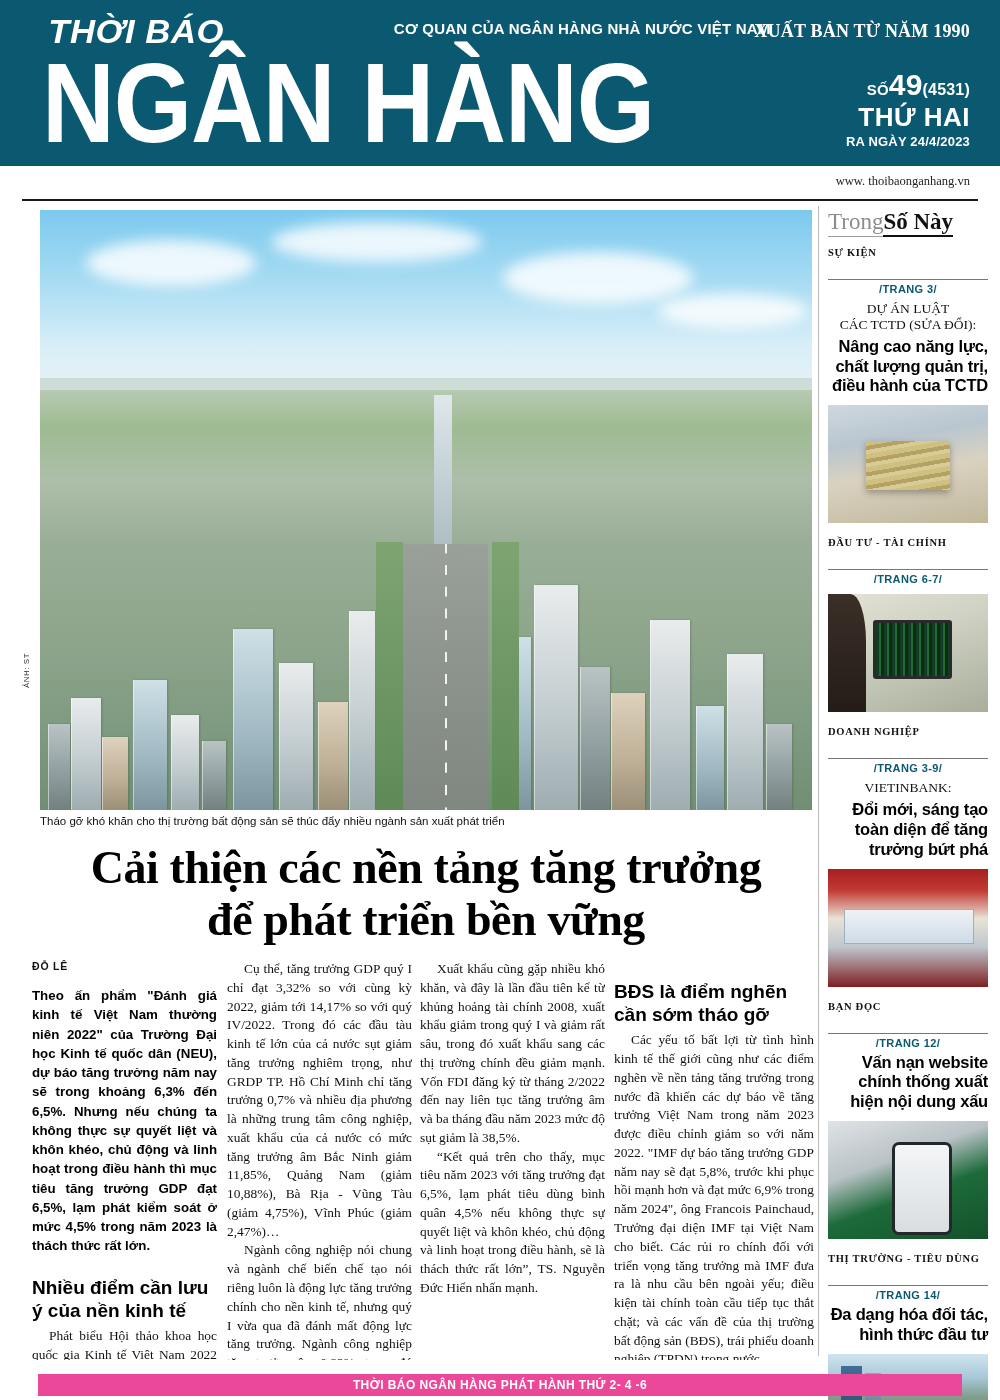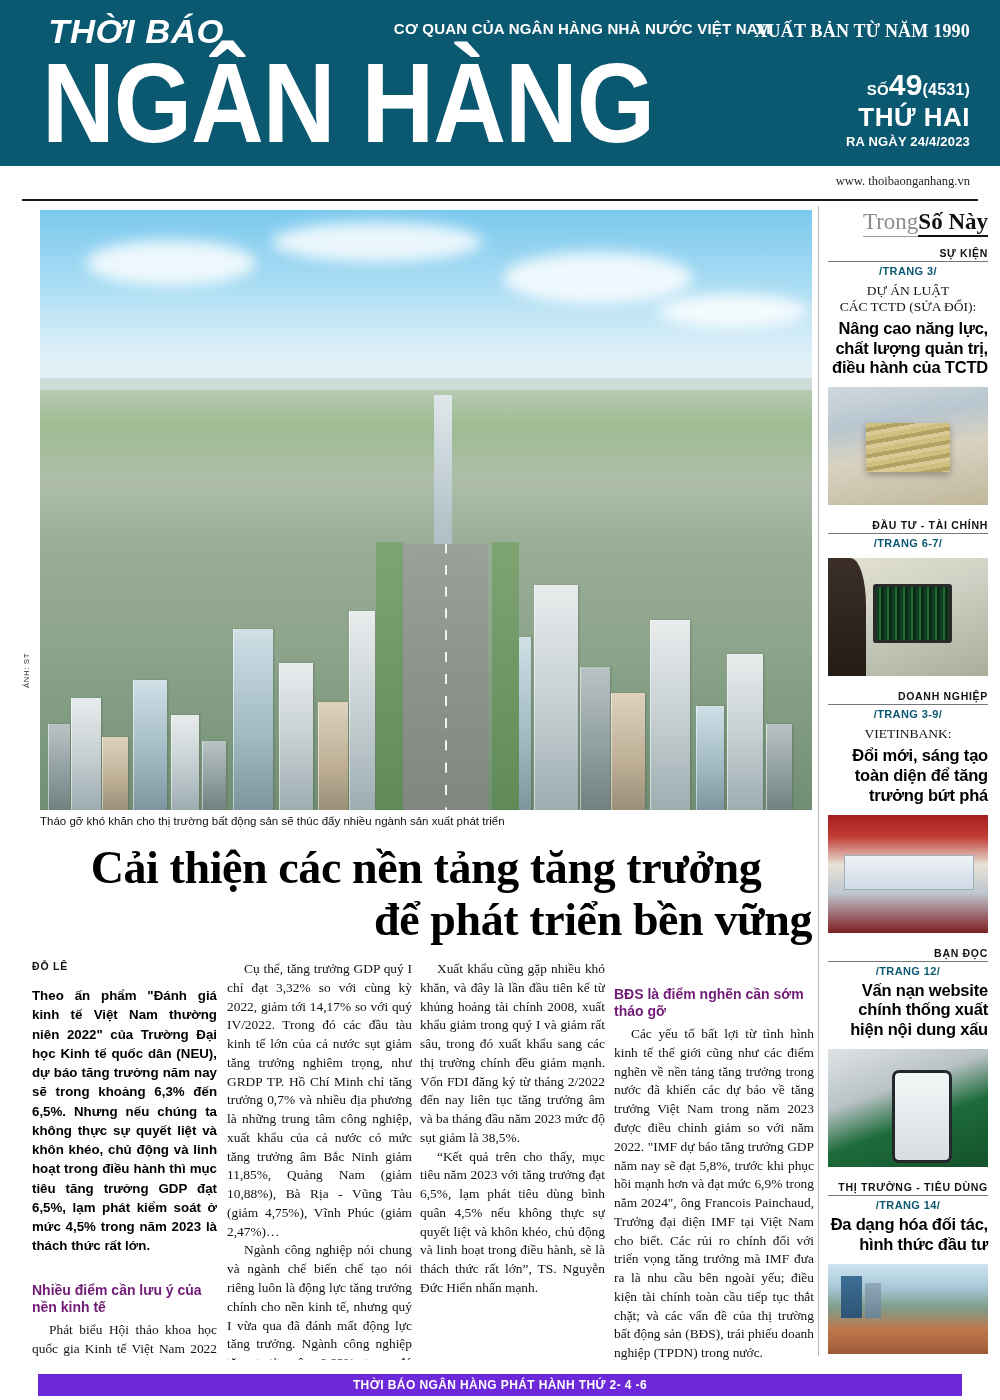--- a/index.html
+++ b/index.html
@@ -134,21 +134,21 @@
     font-size:11.5px; color:#111; line-height:1.3;
   }
 
   .headline {
     position:absolute; left:18px; top:632px; width:772px;
     text-align:center;
     font-family:"Liberation Serif", serif;
     font-weight:bold; font-size:46px; line-height:1.13;
     color:#000; letter-spacing:-0.4px;
   }
-  .headline .l2 { display:block;text-align:right; }
+  .headline .l2 { display:block; }
 
   
   .body-cols {
     position:absolute; left:22px; top:960px; width:790px; height:400px;
   }
   .bcol { position:absolute; top:0; width:185px; height:400px; overflow:hidden; }
   .bcol.c1 { left:10px; }
   .bcol.c2 { left:205px; }
   .bcol.c3 { left:398px; }
   .bcol.c4 { left:592px; width:200px; }
@@ -159,22 +159,22 @@
     color:#111; margin-bottom:14px;
   }
   .lede {
     font-family:"Liberation Sans", sans-serif;
     font-weight:bold; font-size:13.3px; line-height:1.45;
     text-align:justify; color:#000;
     hyphens:none;
   }
   .subhead {
     font-family:"Liberation Sans", sans-serif;
-    font-weight:bold; font-size:14px; line-height:1.22;
-    color:#701a75; margin:26px 0 5px 0;
+    font-weight:bold; font-size:19px; line-height:1.22;
+    color:#000000; margin:20px 0 5px 0;
   }
   .ptext {
     font-family:"Liberation Serif", serif;
     font-size:13.4px; line-height:1.40;
     text-align:justify; color:#111;
     text-indent:17px;
   }
   .ptext + .ptext { margin-top:0; }
   .jumpline {
     font-family:"Liberation Sans", sans-serif;
@@ -184,31 +184,31 @@
 
   
   .vdiv {
     position:absolute; left:818px; top:206px; width:1px; height:1150px;
     background:#b9b9b9;
   }
 
   
   .sidebar { position:absolute; left:828px; top:210px; width:160px; }
   .sb-title {
-    text-align:right; font-family:"Liberation Serif", serif;
+    text-align:left; font-family:"Liberation Serif", serif;
     font-size:23px; line-height:1; margin-bottom:4px; white-space:nowrap;
   }
   .sb-title .t1 { color:#8c8c8c; font-weight:normal; border-bottom:1px solid #9c9c9c; padding-bottom:2px;}
   .sb-title .t2 { color:#111; font-weight:bold; border-bottom:2px solid #111; padding-bottom:1px; }
 
   .sb-item { margin-top:14px; }
   .sb-sec {
-    text-align:right; font-family:Liberation Sans, sans-serif;
+    text-align:left; font-family:Liberation Serif, serif;
     font-weight:bold; font-size:10.5px; letter-spacing:0.7px; color:#111;
-    padding-bottom:2px; border-bottom:1px solid #777;
+    padding-bottom:21px; border-bottom:1px solid #777;
   }
   .sb-page {
     text-align:center; font-family:"Liberation Sans", sans-serif;
     font-weight:bold; font-size:11px; letter-spacing:0.4px;
     color:#0b5871; margin-top:3px;
   }
   .sb-kicker {
     text-align:center; font-family:"Liberation Serif", serif;
     font-size:13.5px; line-height:1.18; color:#111; margin-top:6px;
   }
@@ -271,21 +271,21 @@
     background: linear-gradient(180deg,#3f6f96 0%, #2d5475 100%);
   }
   .ph-city:before {
     content:""; position:absolute; left:23%; top:22%; width:10%; height:38%;
     background: linear-gradient(180deg,#8fa7b6 0%, #6b8494 100%);
   }
 
   
   .footer {
     position:absolute; left:38px; top:1374px; width:924px; height:22px;
-    background:#6d28d9;
+    background:#ec4899;
   }
   .footer span {
     display:block; text-align:center; color:#fff;
     font-family:"Liberation Sans", sans-serif;
     font-weight:bold; font-size:12px; letter-spacing:0.4px;
     line-height:22px;
   }
 </style>
 </head>
 <body>

